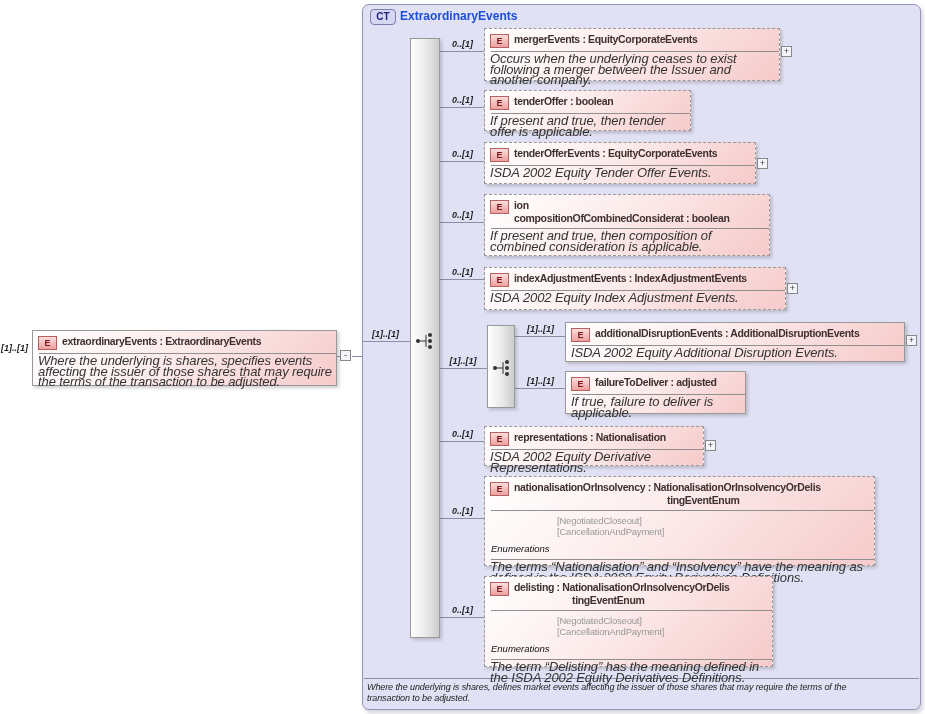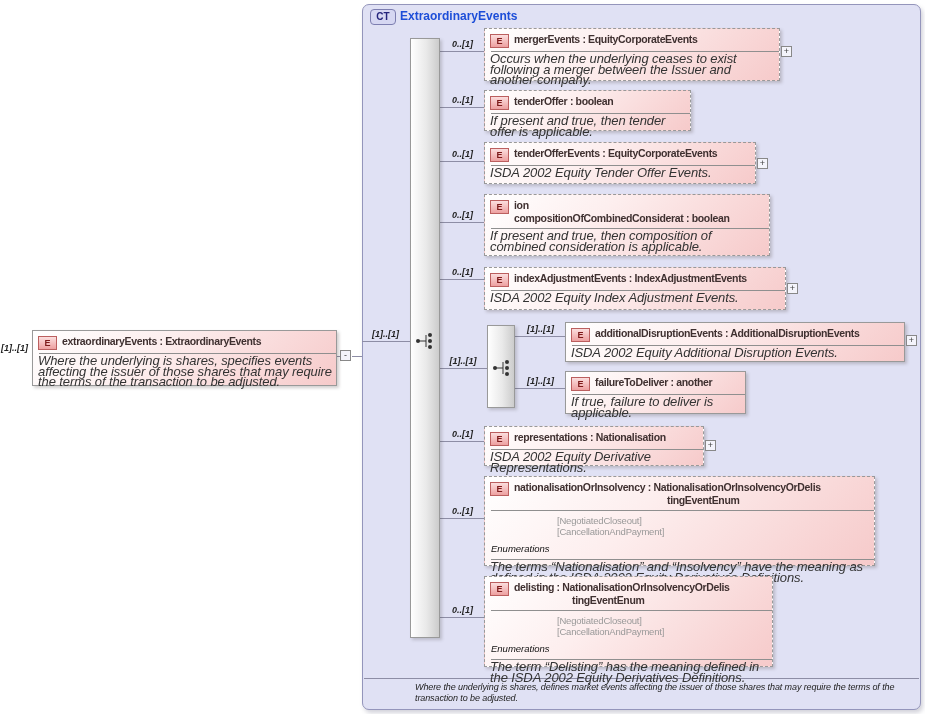--- a/index.html
+++ b/index.html
@@ -6,21 +6,21 @@
   body{font-family:"Liberation Sans",sans-serif;}
   #stage{position:relative;width:925px;height:714px;background:#ffffff;overflow:hidden;}
 
   .ct{position:absolute;left:362px;top:4px;width:559px;height:706px;background:#e0e1f4;
       border:1px solid #9495bb;border-radius:7px;box-shadow:2px 3px 4px rgba(80,80,110,.25);box-sizing:border-box;}
   .ct-badge{position:absolute;left:370px;top:9px;width:24px;height:14px;border:1px solid #7d7eb0;border-radius:4px;
       background:#d6d7f2;color:#24247c;font-size:10px;font-weight:bold;text-align:center;line-height:14px;}
   .ct-title{position:absolute;left:400px;top:9px;font-size:12px;font-weight:bold;color:#1d4ed8;}
   .ct-footer-hr{position:absolute;left:364px;top:678px;width:555px;border-top:1px solid #8d8da5;}
   .ct-footer{position:absolute;left:367px;top:682px;width:505px;font-size:9px;font-style:italic;
-      letter-spacing:-0.1px;color:#222;line-height:10.5px;margin-left:48px;}
+      letter-spacing:-0.1px;color:#222;line-height:10.5px;}
 
   .ebox{position:absolute;background:linear-gradient(135deg,#ffffff 0%,#fdeeee 40%,#f6caca 100%);
       border:1px dashed #999;box-shadow:2px 2px 3px rgba(90,80,80,.28);box-sizing:border-box;}
   .ebox.solid{border-style:solid;}
   .ehead{display:flex;align-items:flex-start;gap:5px;padding:4px 4px 0 5px;}
   .ebadge{flex:0 0 auto;width:17px;height:12px;line-height:12px;text-align:center;font-size:9px;font-weight:bold;
       color:#7d1a1a;background:linear-gradient(180deg,#fbdede,#eda0a0);border:1px solid #bb5f5f;margin-top:1px;}
   .etitle{font-weight:bold;font-size:10.5px;letter-spacing:-0.35px;color:#3f3030;line-height:13px;white-space:nowrap;}
   .ehr{border-top:1px solid #8f8f8f;margin:3px 0 1px 6px;}
   .eann{font-style:italic;font-size:13px;letter-spacing:-0.1px;color:#333;line-height:10.5px;padding:1px 4px 0 5px;}
@@ -163,21 +163,21 @@
       <div class="etitle">additionalDisruptionEvents : AdditionalDisruptionEvents</div>
     </div>
     <div class="ehr"></div>
     <div class="eann">ISDA 2002 Equity Additional Disruption Events.</div>
   </div>
   <div class="toggle" style="left:906px;top:335px">+</div>
 
   <div class="ebox solid" style="left:565px;top:371px;width:181px;height:43px">
     <div class="ehead">
       <span class="ebadge">E</span>
-      <div class="etitle">failureToDeliver : another</div>
+      <div class="etitle">failureToDeliver : adjusted</div>
     </div>
     <div class="ehr"></div>
     <div class="eann">If true, failure to deliver is applicable.</div>
   </div>
 
   <div class="ebox" style="left:484px;top:426px;width:220px;height:40px">
     <div class="ehead">
       <span class="ebadge">E</span>
       <div class="etitle">representations : Nationalisation</div>
     </div>

